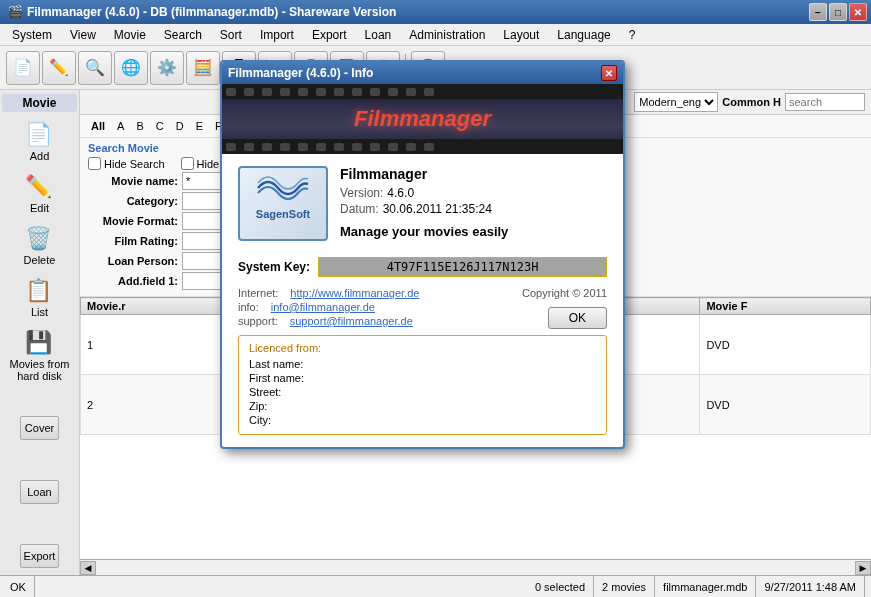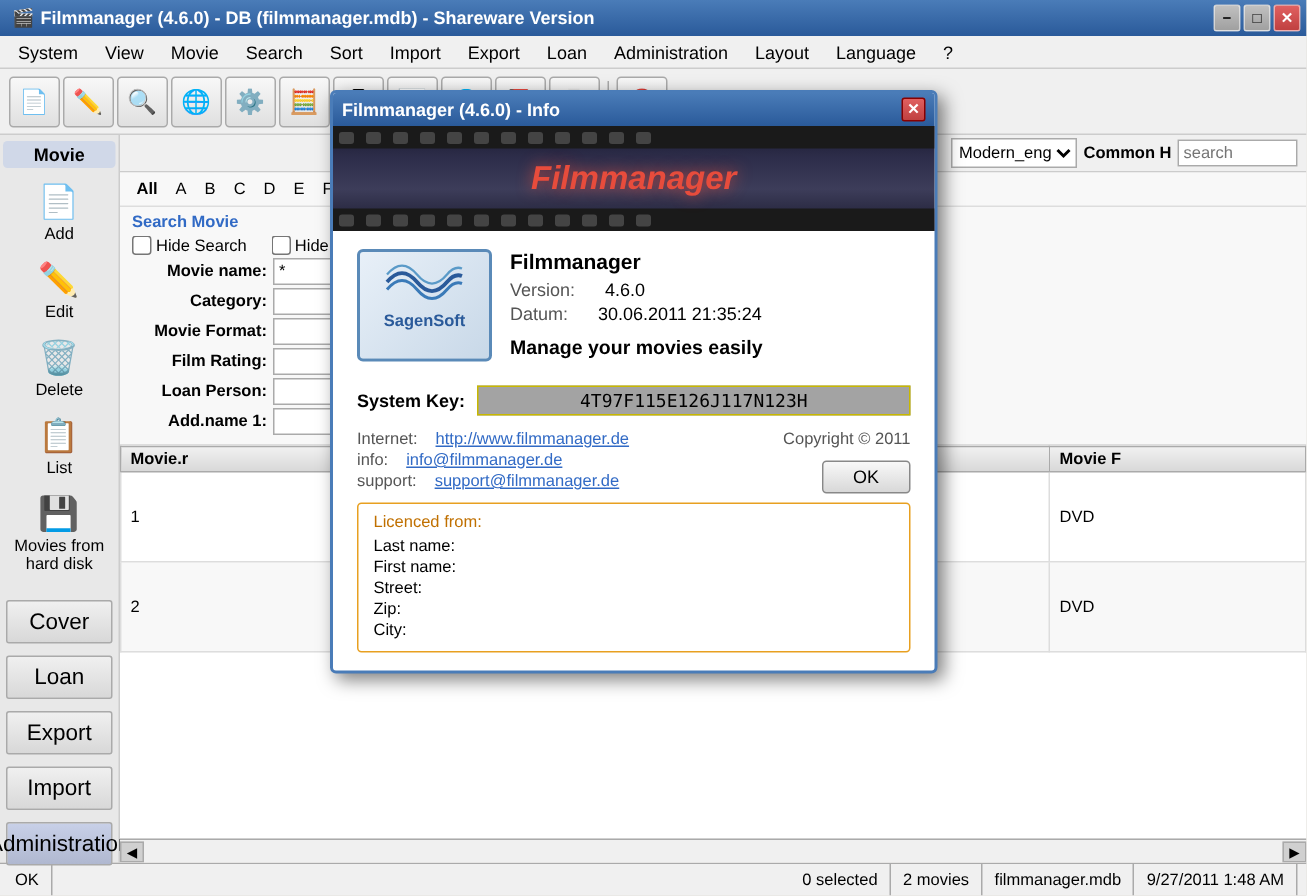--- a/index.html
+++ b/index.html
@@ -100,23 +100,23 @@
     .sidebar-divider { height: 1px; background: #ccc; margin: 2px 4px; }
     .sidebar-bottom-item {
       display: flex;
       align-items: center;
       justify-content: center;
       padding: 5px 4px;
       cursor: pointer;
       background: linear-gradient(to bottom, #f0f0f0, #d8d8d8);
       border: 1px solid #aaa;
       border-radius: 2px;
-      font-size: 15px;
+      font-size: 11px;
       text-align: left;
-      margin: 2px;
+      margin: 18px;
     }
     .sidebar-bottom-item.active { background: linear-gradient(to bottom, #c8d0e8, #b0b8d0); }
 
     
     .content-area {
       flex: 1;
       background: white;
       display: flex;
       flex-direction: column;
       overflow: hidden;
@@ -350,21 +350,21 @@
       height: 40px;
       position: relative;
     }
     .sagensoft-text {
       font-size: 11px;
       font-weight: bold;
       color: #2a5a9a;
     }
     .app-info { flex: 1; }
     .app-name { font-size: 14px; font-weight: bold; margin-bottom: 4px; }
-    .info-row { font-size: 12px; margin-bottom: 2px; display: flex; gap: 20px; }
+    .info-row { font-size: 12px; margin-bottom: 2px; display: flex; gap: 4px; }
     .info-label { color: #555; }
     .tagline { font-size: 13px; font-weight: bold; margin: 8px 0; }
     .product-key-row {
       display: flex;
       align-items: center;
       gap: 8px;
       margin-bottom: 10px;
     }
     .product-key-label { font-weight: bold; font-size: 12px; white-space: nowrap; }
     .product-key-value {
@@ -534,21 +534,21 @@
       </div>
       <div class="field-row">
         <span class="field-label">Film Rating:</span>
         <input class="field-input" type="text" style="">
       </div>
       <div class="field-row">
         <span class="field-label">Loan Person:</span>
         <input class="field-input" type="text" style="">
       </div>
       <div class="field-row">
-        <span class="field-label">Add.name 1:</span>
+        <span class="field-label">Add.field 1:</span>
         <input class="field-input" type="text" style="">
       </div>
     </div>
 
     <div class="table-container">
       <table class="movie-table">
         <thead>
           <tr>
             <th>Movie.r</th>
             <th>Picture</th>

